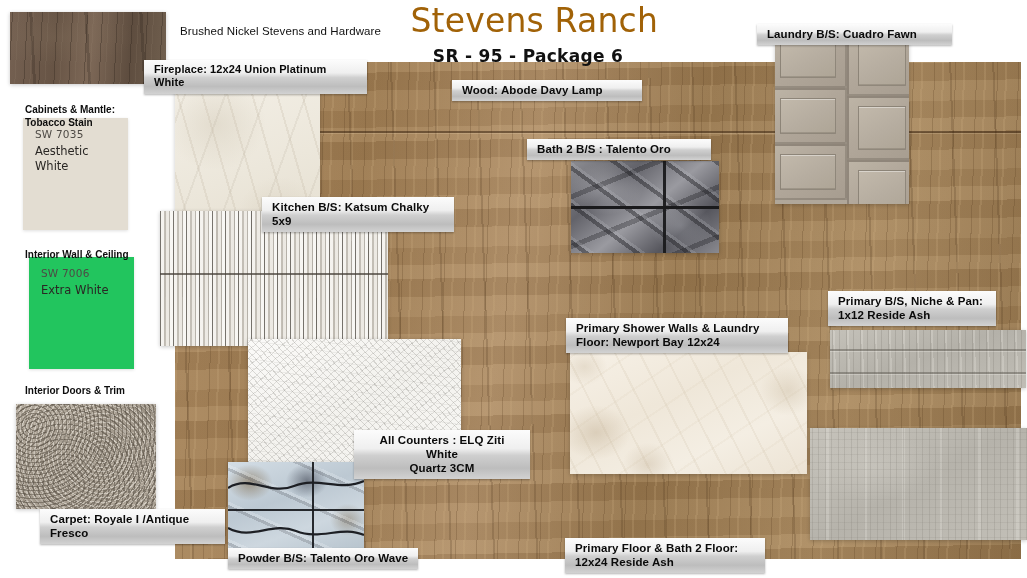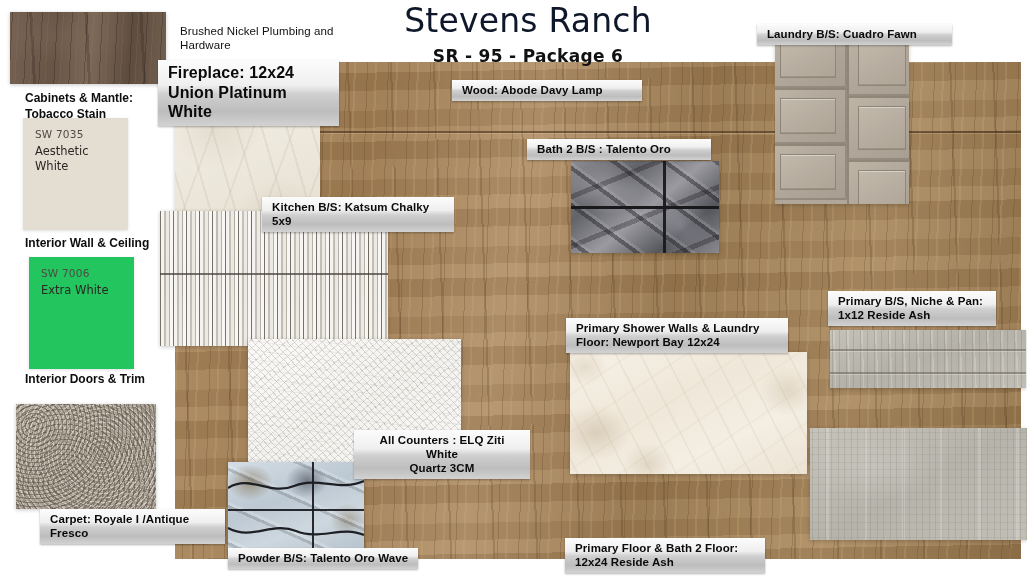--- a/index.html
+++ b/index.html
@@ -34,32 +34,34 @@
   }
   .lbl.plain{
     background:#ffffff;
     box-shadow:none;
     font-weight:normal;
     color:#111;
   }
   .cap{
     position:absolute;
     font-weight:bold;
-    font-size:12px;
+    font-size:10px;
     color:#0d0d0d;
     line-height:1.3;
     white-space:pre-line;
+    margin-top:12px;
   }
 
   
   #title-block{position:absolute;left:398px;top:4px;width:260px;text-align:center;}
   #title{
     font-family:"DejaVu Sans", sans-serif;
-    font-size:33px;font-weight:400;color:#0f172a;line-height:1.05;
+    font-size:33px;font-weight:400;color:#a16207;line-height:1.05;
     letter-spacing:.2px;
+    text-align:right;
   }
   #subtitle{
     font-family:"DejaVu Sans", sans-serif;
     font-size:17px;font-weight:bold;color:#111;margin-top:7px;letter-spacing:.3px;
   }
 
   
   #wood{
     background-color:#9d7c55;
     background-image:
@@ -381,23 +383,23 @@
   <div class="chip" style="left:29px;top:257px;width:105px;height:112px;background:#22c55e;">
     <span class="code">SW 7006</span>
     <span class="nm">Extra White</span>
   </div>
 
   <div class="cap" style="left:25px;top:91px;width:150px;">Cabinets &amp; Mantle:
 Tobacco Stain</div>
   <div class="cap" style="left:25px;top:236px;width:160px;">Interior Wall &amp; Ceiling</div>
   <div class="cap" style="left:25px;top:372px;width:160px;">Interior Doors &amp; Trim</div>
 
-  <div class="lbl plain" style="left:170px;top:22px;width:220px;font-size:11.5px;padding-top:2px;">Brushed Nickel Plumbing and Hardware</div>
-
-  <div class="lbl" style="left:158px;top:60px;width:181px;font-size:16px;">Fireplace: 12x24 Union Platinum White</div>
+  <div class="lbl plain" style="left:170px;top:22px;width:220px;font-size:11.5px;padding-top:2px;">Brushed Nickel Stevens and Hardware</div>
+
+  <div class="lbl" style="left:144px;top:60px;width:223px;font-size:11px;">Fireplace: 12x24 Union Platinum White</div>
 
   <div class="lbl" style="left:452px;top:80px;width:190px;font-size:11.5px;">Wood: Abode Davy Lamp</div>
 
   <div class="lbl" style="left:757px;top:24px;width:195px;font-size:11.5px;">Laundry B/S: Cuadro Fawn</div>
 
   <div class="lbl" style="left:527px;top:139px;width:184px;font-size:11.5px;">Bath 2 B/S : Talento Oro</div>
 
   <div class="lbl" style="left:262px;top:197px;width:192px;font-size:11.5px;">Kitchen B/S: Katsum Chalky 5x9</div>
 
   <div class="lbl" style="left:828px;top:291px;width:168px;font-size:11.5px;">Primary B/S, Niche &amp; Pan:

